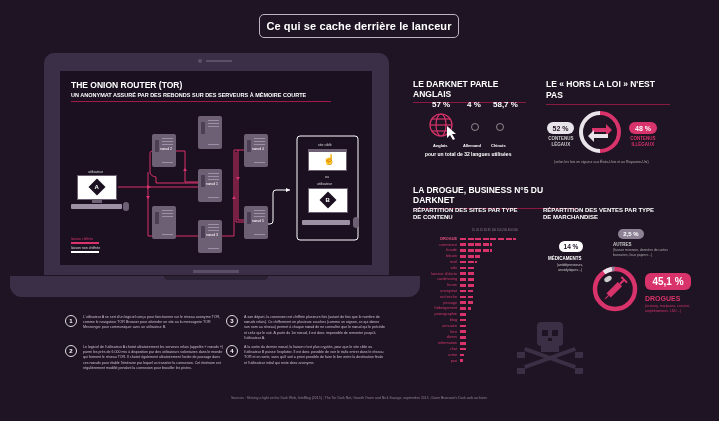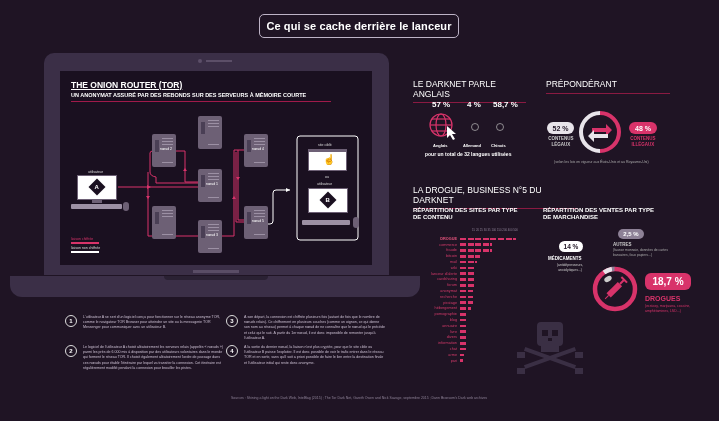--- a/index.html
+++ b/index.html
@@ -8,39 +8,39 @@
   .abs { position: absolute; }
   .title-box { left: 259px; top: 14px; width: 200px; height: 24px; border: 1.5px solid #bdb3c6; border-radius: 5px; display: flex; align-items: center; justify-content: center; font-size: 11px; font-weight: bold; letter-spacing: 0.1px; }
   
   .laptop-lid { left: 44px; top: 53px; width: 345px; height: 222px; background: #3b2f47; border-radius: 10px 10px 0 0; }
   .cam { left: 198px; top: 59px; width: 4px; height: 4px; border-radius: 50%; background: #5c4f68; }
   .cam-bar { left: 206px; top: 60px; width: 26px; height: 2px; background: #5c4f68; }
   .screen { left: 60px; top: 71px; width: 312px; height: 194px; background: #1a1020; }
   .laptop-base { left: 10px; top: 276px; width: 410px; height: 21px; background: #3b2f47; border-radius: 0 0 12px 12px; }
   .hinge { left: 164px; top: 276px; width: 104px; height: 4px; background: #2a2133; border-radius: 0 0 4px 4px; }
   .hinge2 { left: 193px; top: 270px; width: 46px; height: 3px; background: #5a4d66; }
-  .tor-title { left: 71px; top: 80px; font-size: 8.5px; font-weight: bold; text-decoration: underline; }
+  .tor-title { left: 71px; top: 80px; font-size: 8.5px; font-weight: bold; }
   .tor-sub { left: 71px; top: 92px; font-size: 5.5px; font-weight: bold; width: 260px; padding-bottom: 3px; border-bottom: 1px solid #a01a4a; }
   
   .srv { width: 24px; height: 33px; background: #6d6075; border-radius: 2px; }
   .srv::before { content: ""; position: absolute; left: 3px; top: 6px; width: 4px; height: 12px; background: #4a3f55; }
   .srv::after { content: ""; position: absolute; left: 10px; top: 4px; width: 11px; height: 1px; background: #9c90a4; box-shadow: 0 3px 0 #9c90a4, 0 6px 0 #9c90a4, 0 24px 0 #9c90a4; }
   .node-lbl { font-size: 3.5px; color: #fff; position: absolute; left: 8px; top: 13px; }
   .monitor { background: #fff; border: 1.5px solid #6d6075; }
   .diamond { width: 12px; height: 12px; background: #1a1020; transform: rotate(45deg); position: absolute; }
   .diamond-letter { position: absolute; font-size: 6px; font-weight: bold; color: #fff; }
   .kbd { height: 5px; background: #9c90a4; border-radius: 1px; }
   .tiny { font-size: 3.5px; color: #ddd; }
   .legend-line { height: 1.5px; }
   
   .step { display: flex; gap: 6px; width: 160px; }
   .step-num { flex: 0 0 12px; height: 12px; border-radius: 50%; border: 1px solid #ddd; font-size: 6px; font-weight: bold; display: flex; align-items: center; justify-content: center; }
   .step-text { font-size: 3.6px; line-height: 5.2px; color: #cbbfd2; }
   
-  .sec-title { font-size: 8.5px; font-weight: normal; padding-bottom: 3px; border-bottom: 1px solid #8a1a42; }
+  .sec-title { font-size: 8.5px; font-weight: bold; padding-bottom: 3px; border-bottom: 1px solid #8a1a42; }
   .pct { font-size: 8px; font-weight: bold; }
   .lang-lbl { font-size: 4px; font-weight: bold; }
   .pill { border-radius: 6px; font-weight: bold; display: flex; align-items: center; justify-content: center; }
   .small-caps { font-size: 4.5px; font-weight: bold; text-align: center; line-height: 5.5px; }
   .bar-row { display: flex; align-items: center; height: 5.8px; }
   .bar-lbl { width: 40px; text-align: right; font-size: 3.8px; color: #d43a6a; padding-right: 3px; }
   .bar-lbl.first { color: #e8557e; font-weight: bold; }
   .bar { height: 2.6px; background: repeating-linear-gradient(90deg, #d8336a 0 6px, transparent 6px 7.6px); }
   .sub-title { font-size: 6px; font-weight: bold; line-height: 7px; }
   .skull { left: 515px; top: 322px; }
@@ -163,21 +163,21 @@
       <circle cx="48" cy="15" r="3.5"></circle>
       <circle cx="73" cy="15" r="3.5"></circle>
     </g>
 </svg>
 <div class="abs lang-lbl" style="left:433px;top:143px;">Anglais</div>
 <div class="abs lang-lbl" style="left:463px;top:143px;">Allemand</div>
 <div class="abs lang-lbl" style="left:491px;top:143px;">Chinois</div>
 <div class="abs" style="left:425px;top:151px;font-size:5px;font-weight:bold;">pour un total de 32 langues utilisées</div>
 
 <div class="abs sec-title" style="left:546px;top:79px;width:124px;line-height:11px;">
-  <div>PRÉPONDÉRANT</div>
+  <div>LE « HORS LA LOI » N'EST PAS</div>
 </div>
 <div class="abs pill" style="left:547px;top:122px;width:27px;height:12px;background:#e8e4ea;color:#1f1424;font-size:7px;">52 %</div>
 <div class="abs small-caps" style="left:545px;top:136px;width:32px;color:#ccc;">
   <div>CONTENUS</div>
     <div>LÉGAUX</div>
 </div>
 <svg class="abs" style="left:578px;top:110px;" width="44" height="44">
   <path d="M22 3 A19 19 0 0 0 22 41" stroke="#e8e4ea" stroke-width="4" fill="none"></path>
   <path d="M22 3 A19 19 0 0 1 22 41" stroke="#d8336a" stroke-width="4" fill="none"></path>
   <polygon points="14,18 28,18 28,14 34,20 28,26 28,22 14,22" fill="#d8336a"></polygon>
@@ -324,17 +324,17 @@
   <path d="M22 5 A20 20 0 0 1 24.5 5" stroke="#8d8196" stroke-width="4.5" fill="none"></path>
   <g transform="rotate(-45 25 25)">
     <rect x="16" y="22" width="16" height="6" fill="#d8336a"></rect>
     <rect x="32" y="24" width="6" height="2" fill="#d8336a"></rect>
     <rect x="11" y="24.5" width="5" height="1" fill="#d8336a"></rect>
     <rect x="37" y="21" width="2" height="8" fill="#d8336a"></rect>
   </g>
   <ellipse cx="18" cy="15" rx="4" ry="2.5" fill="#ccc" transform="rotate(-30 18 15)"></ellipse>
 </svg>
 
-<div class="abs pill" style="left:645px;top:273px;width:46px;height:17px;background:#d8336a;color:#fff;font-size:10px;">18,7 %</div>
+<div class="abs pill" style="left:645px;top:273px;width:46px;height:17px;background:#d8336a;color:#fff;font-size:10px;">45,1 %</div>
 <div class="abs" style="left:645px;top:295px;font-size:7px;font-weight:bold;color:#d8336a;">DROGUES</div>
 <div class="abs" style="left:645px;top:304px;width:55px;font-size:3.5px;line-height:4.8px;color:#d8336a;">(ecstasy, marijuana, cocaïne, amphétamines, LSD...)</div>
 
 <div class="abs sources">Sources : Shining a light on the Dark Web, IntelBag (2015) ; The Tor Dark Net, Gareth Owen and Nick Savage, septembre 2015 ; Dann Bransom's Dark web archives</div>
 
 </body></html>

